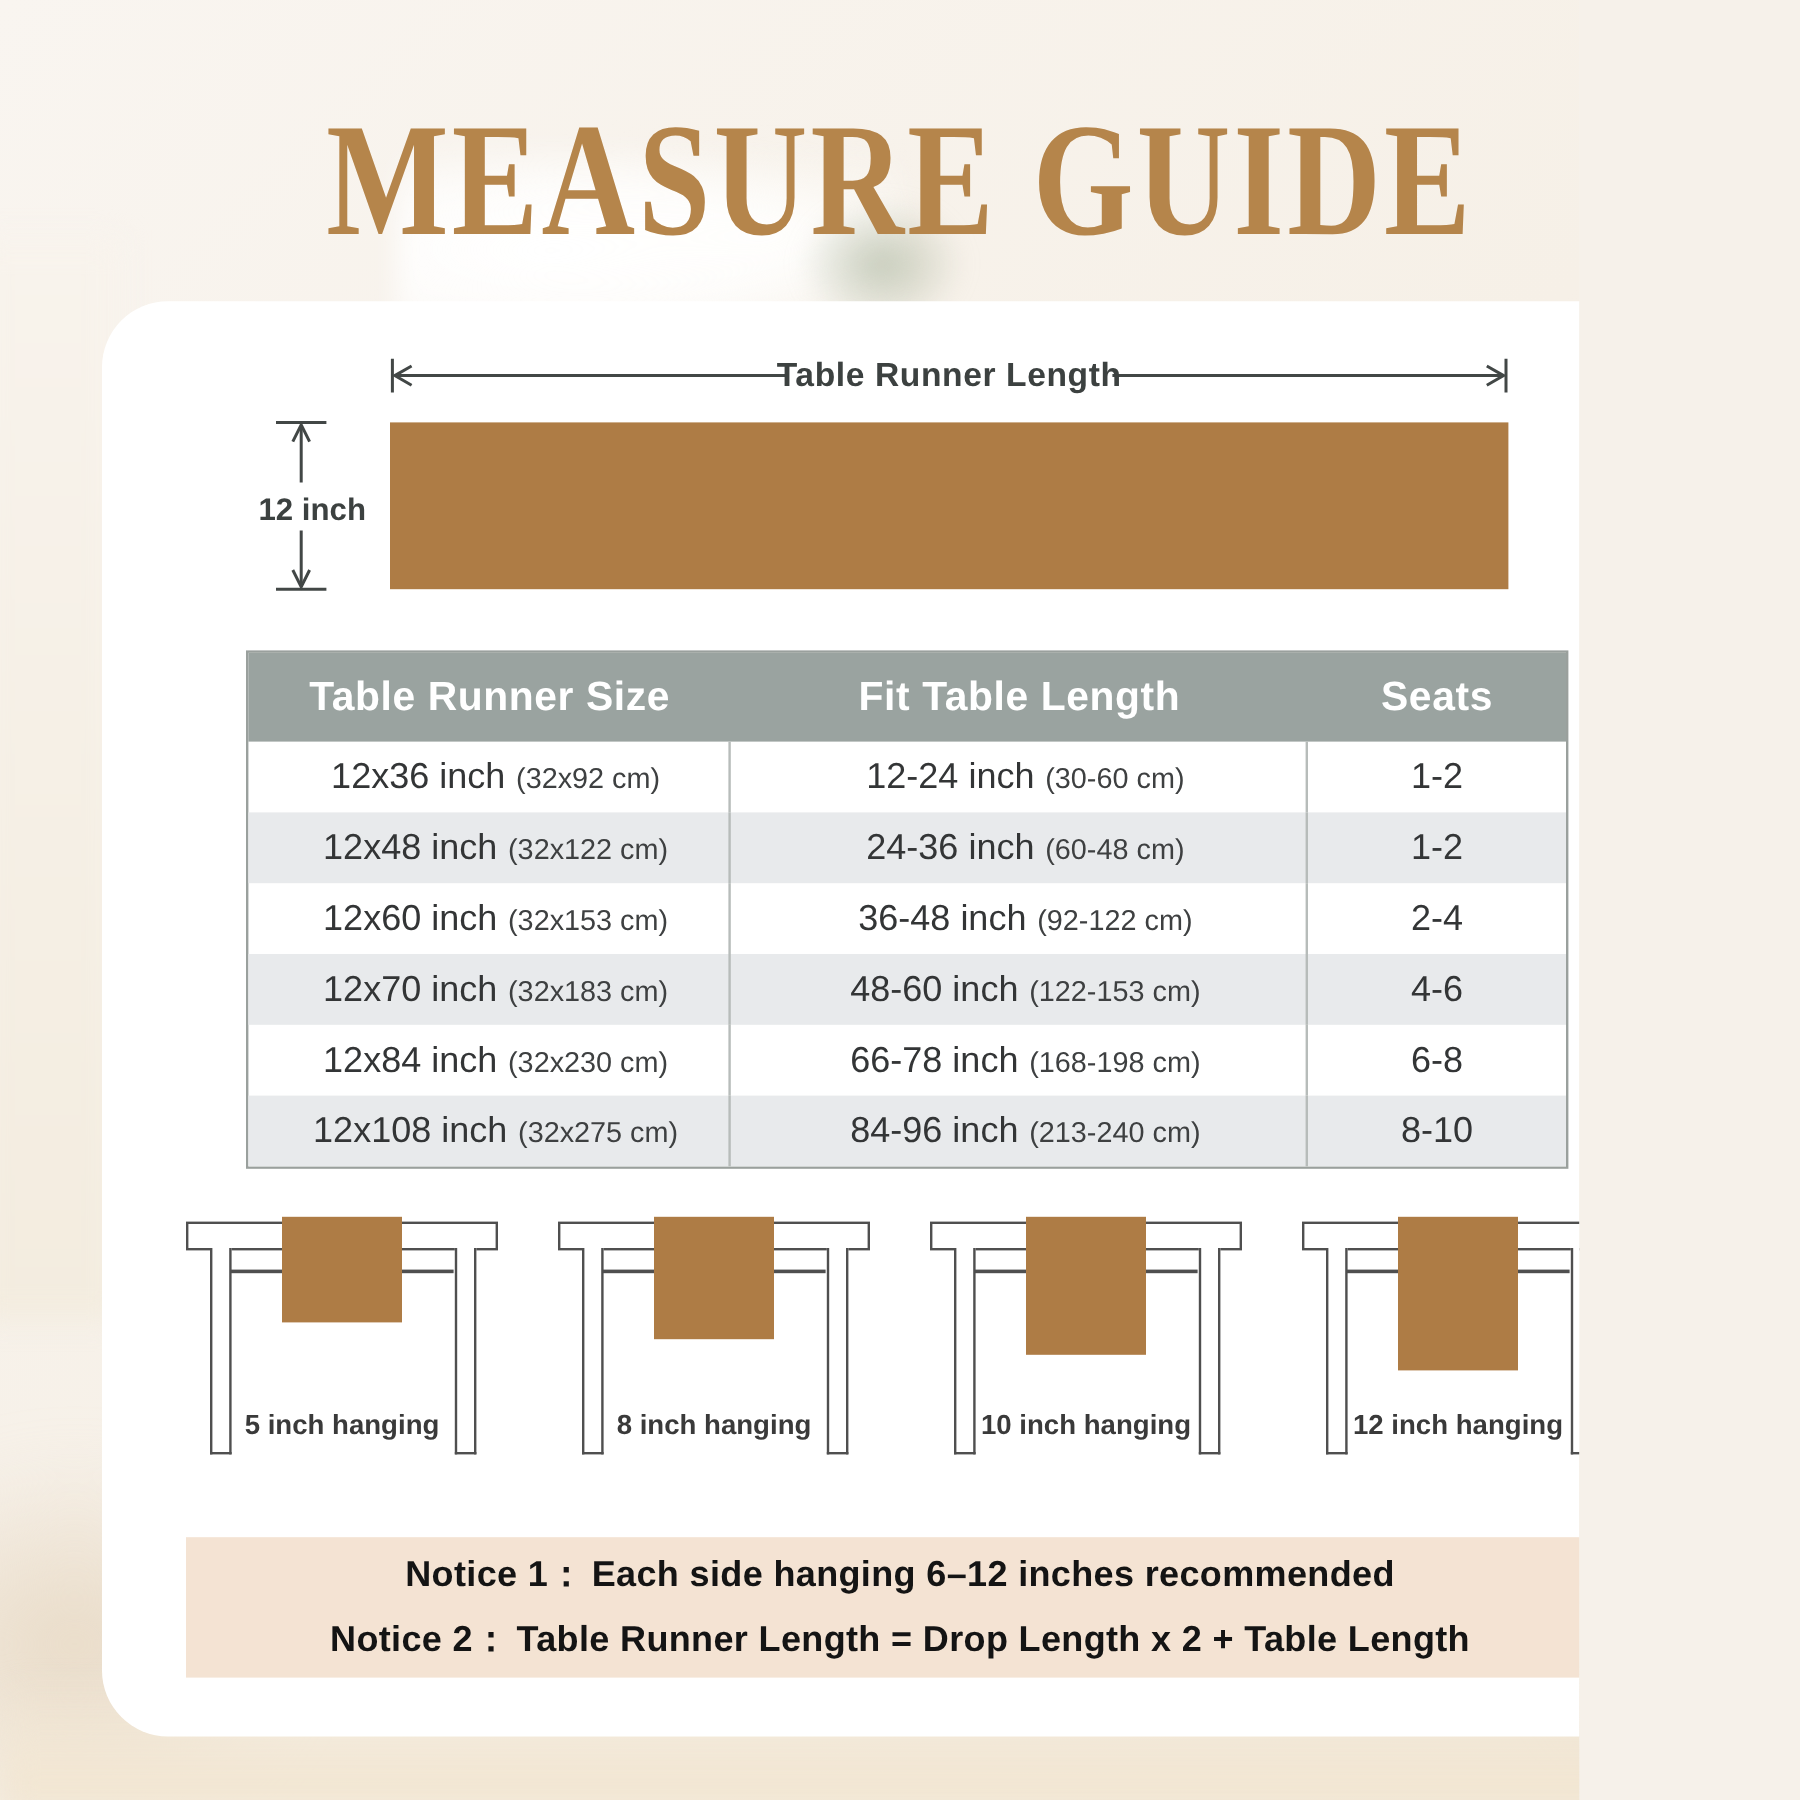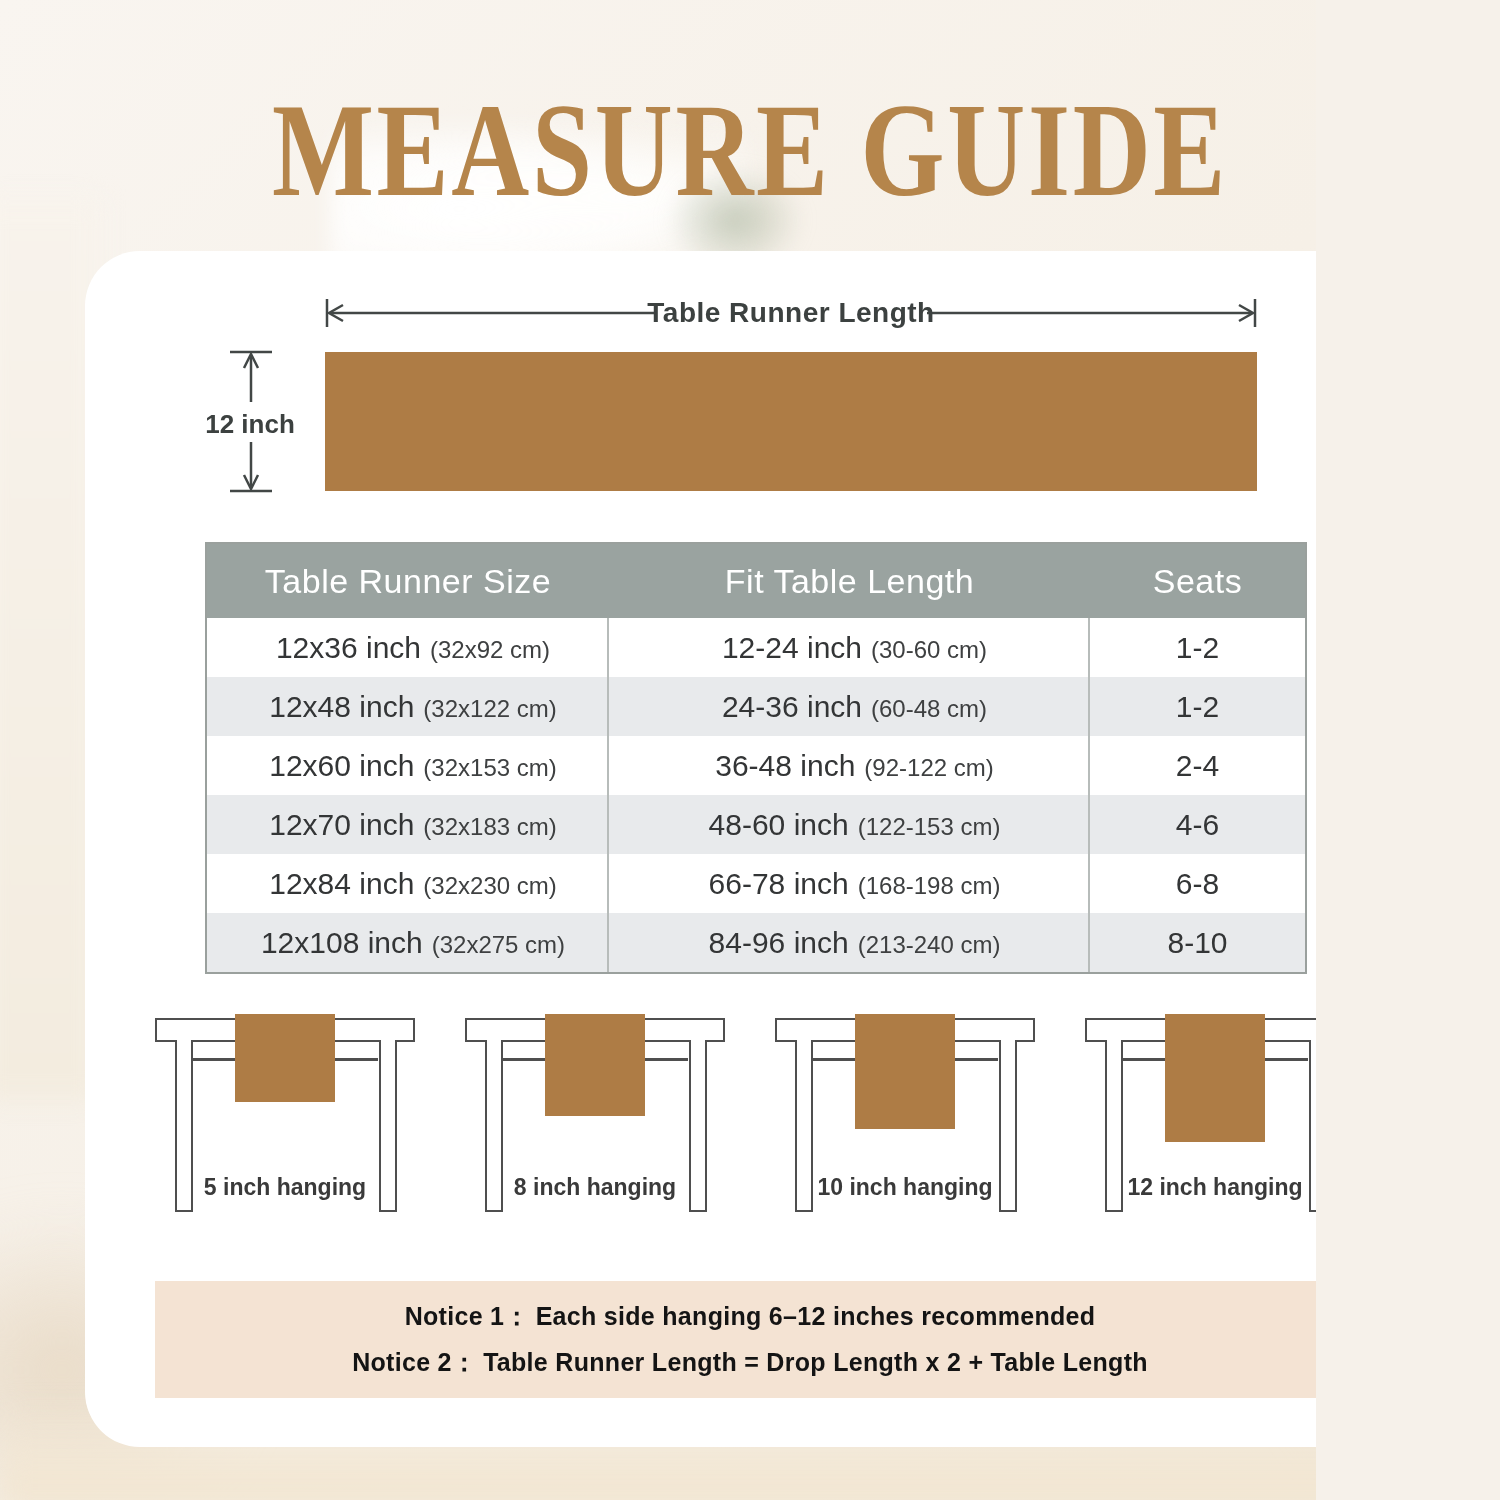--- a/index.html
+++ b/index.html
@@ -54,32 +54,32 @@
 
   
   .abs{position:absolute;z-index:4;}
 
   
   .h-arrow{left:325px;top:296px;width:932px;height:34px;}
   .h-arrow svg{position:absolute;left:0;top:2px;}
   .h-arrow-label{position:absolute;left:0;top:0;width:932px;text-align:center;
     font-size:28px;font-weight:700;color:#3c4140;letter-spacing:.5px;line-height:34px;}
   .v-arrow{left:228px;top:350px;width:46px;height:143px;}
-  .v-arrow-label{left:195px;top:409px;width:110px;text-align:center;
+  .v-arrow-label{left:195px;top:409px;width:110px;text-align:right;
     font-size:26px;font-weight:700;color:#3c4140;}
 
   .runner-swatch{left:325px;top:352px;width:932px;height:139px;
     background:var(--runner-brown,#ae7c45);}
 
   
   .size-table{left:205px;top:542px;width:1102px;border:2px solid #9aa09d;
     box-sizing:border-box;background:#fff;}
   .thead{display:flex;height:74px;background:var(--table-header-bg,#9aa3a0);}
   .th{display:flex;align-items:center;justify-content:center;
-    color:#ffffff;font-weight:400;font-size:34px;letter-spacing:.5px;}
+    color:#ffffff;font-weight:700;font-size:34px;letter-spacing:.5px;}
   .trow{display:flex;height:59px;}
   .trow.alt{background:var(--table-row-alt,#e8eaec);}
   .td{display:flex;align-items:center;justify-content:center;gap:9px;box-sizing:border-box;}
   .c1{width:402px;}
   .c2{width:481px;}
   .c3{width:215px;text-align:right;}
   .td.c1,.td.c2{border-right:2px solid #b7bcba;padding-left:12px;}
   .td .main{font-size:30px;color:#333536;}
   .td .sub{font-size:24px;color:#3e4041;padding-top:4px;}
 
@@ -96,21 +96,21 @@
   .runner{position:absolute;left:80px;top:2px;width:100px;
     background:var(--runner-brown,#ae7c45);z-index:5;}
   .drop-1{height:88px;} .drop-2{height:102px;} .drop-3{height:115px;} .drop-4{height:128px;}
   .example-label{position:absolute;left:0;top:162px;width:260px;text-align:center;
     font-size:23px;font-weight:700;color:#3a3a3a;}
 
   
   .notice{left:155px;top:1281px;width:1190px;height:117px;
     background:var(--notice-bg,#f4e3d3);
     display:flex;flex-direction:column;justify-content:center;align-items:center;row-gap:13px;}
-  .notice-line{margin:0;font-size:25px;font-weight:700;color:#141414;letter-spacing:.3px;}
+  .notice-line{margin:0;font-size:30px;font-weight:700;color:#141414;letter-spacing:.3px;}
   .n-label{margin-right:6px;}
 </style>
 </head>
 <body>
 
 <div class="page">
 
   <div class="bg">
     <div class="blob-canisters"></div>
     <div class="blob-plant"></div>

